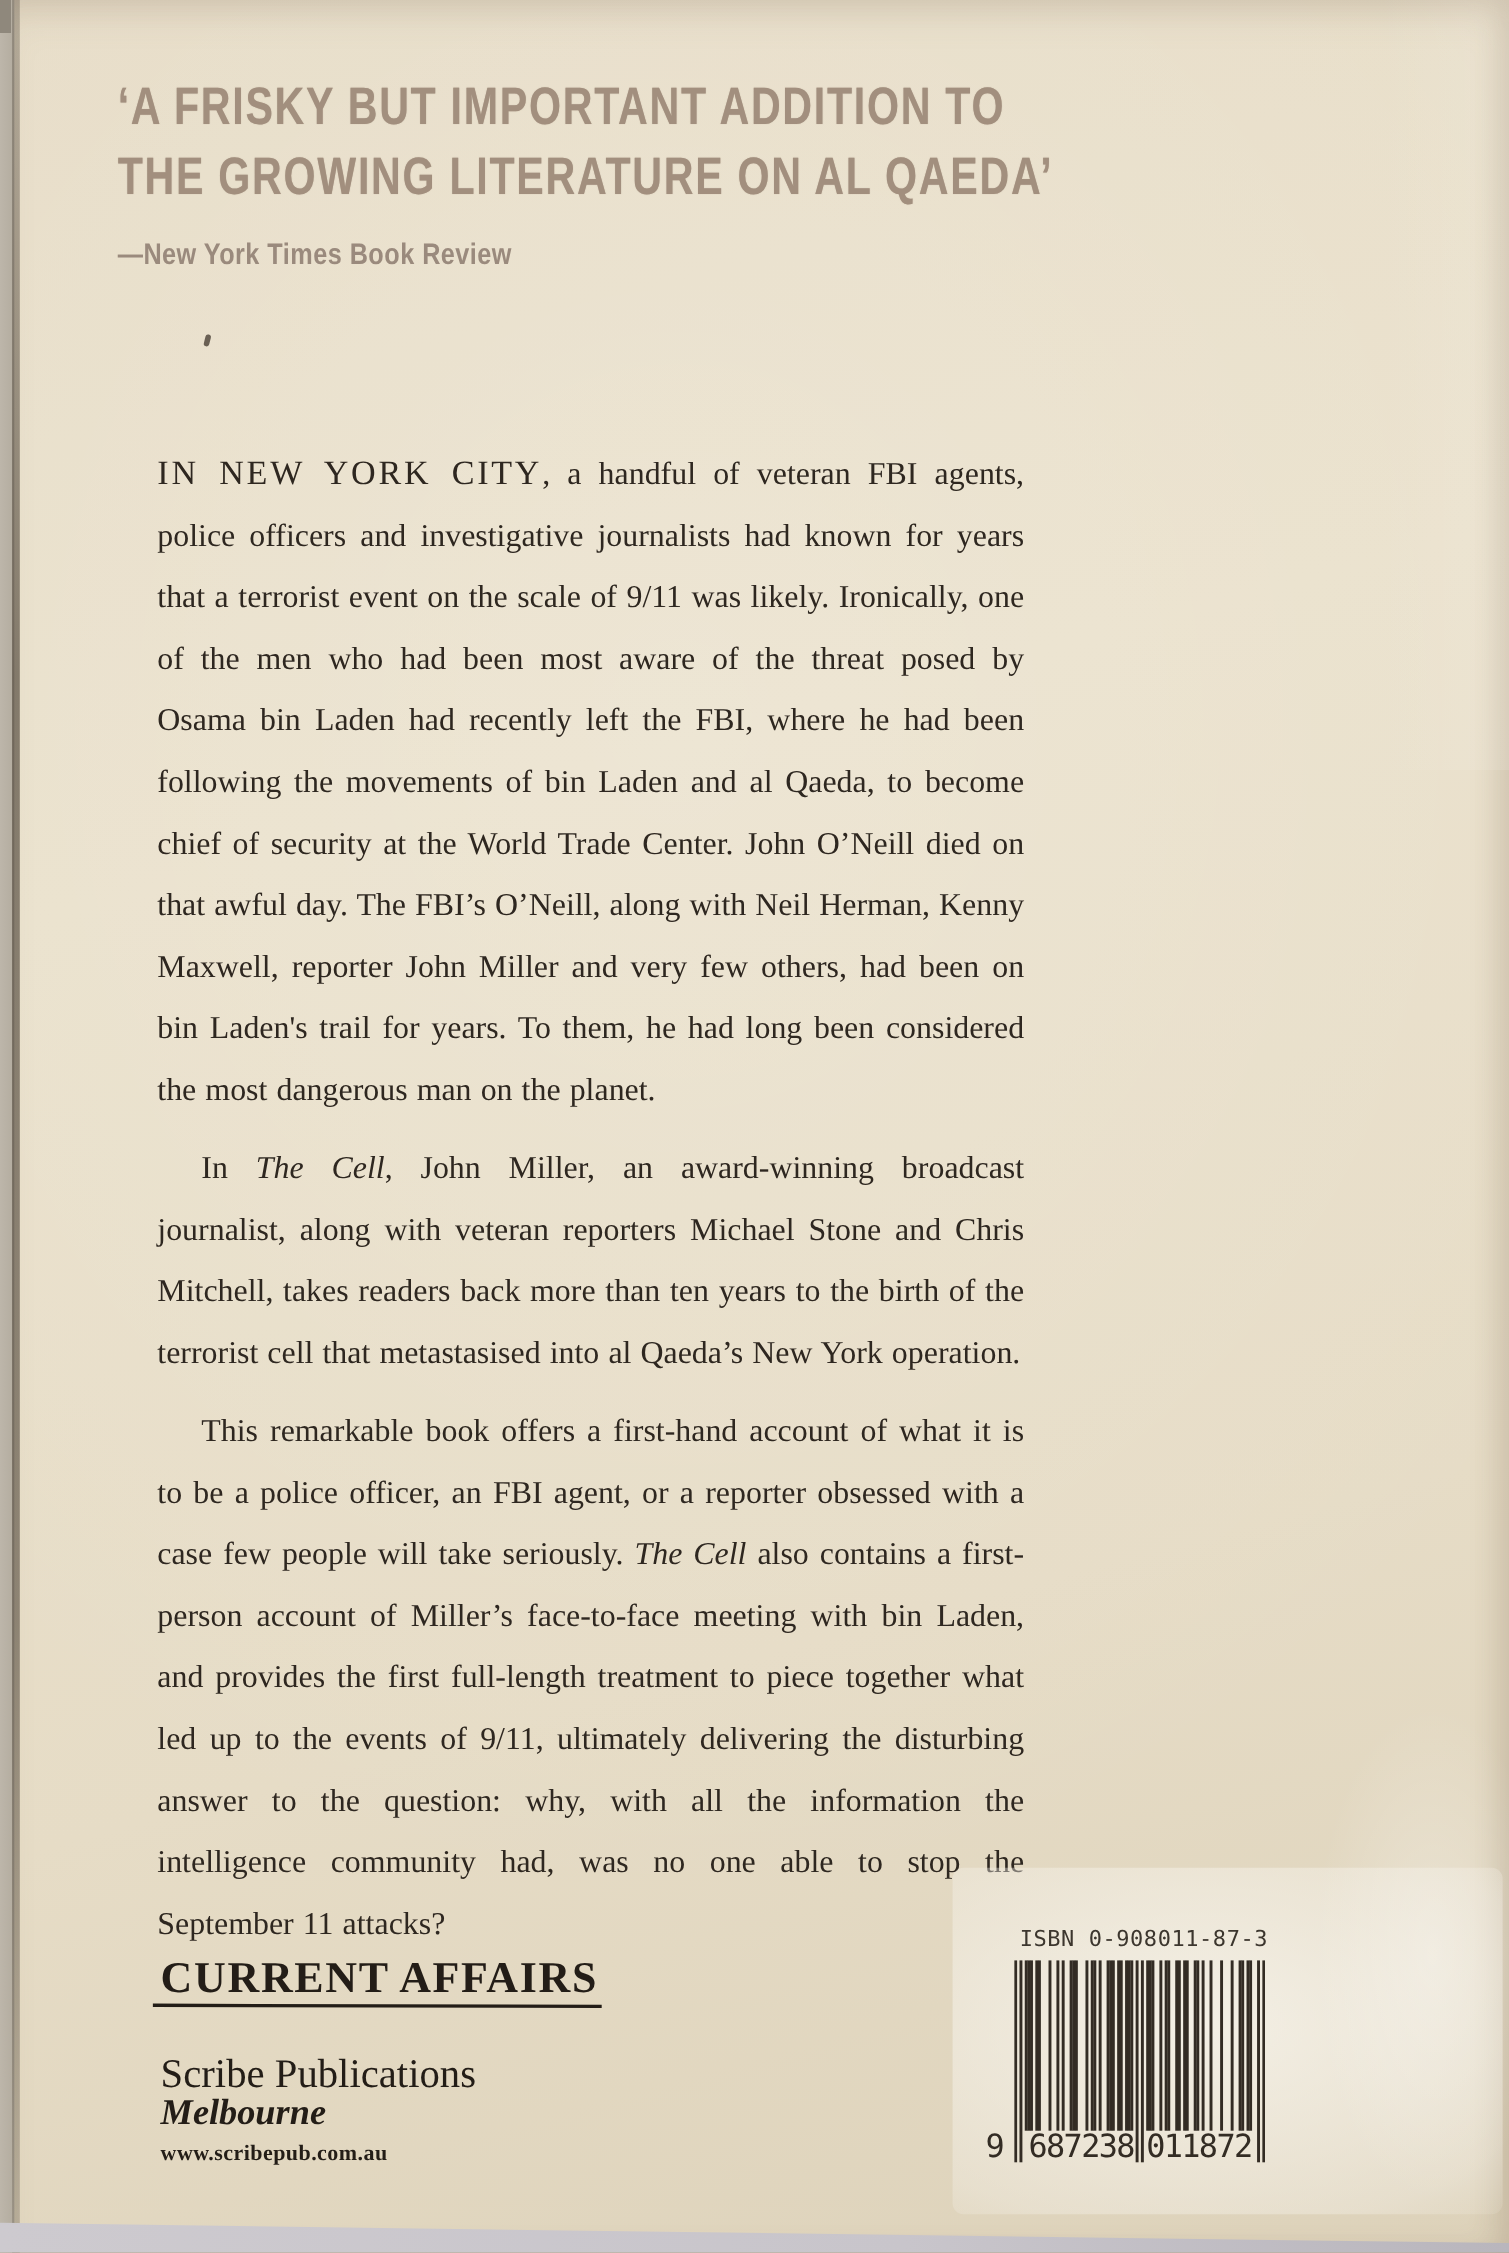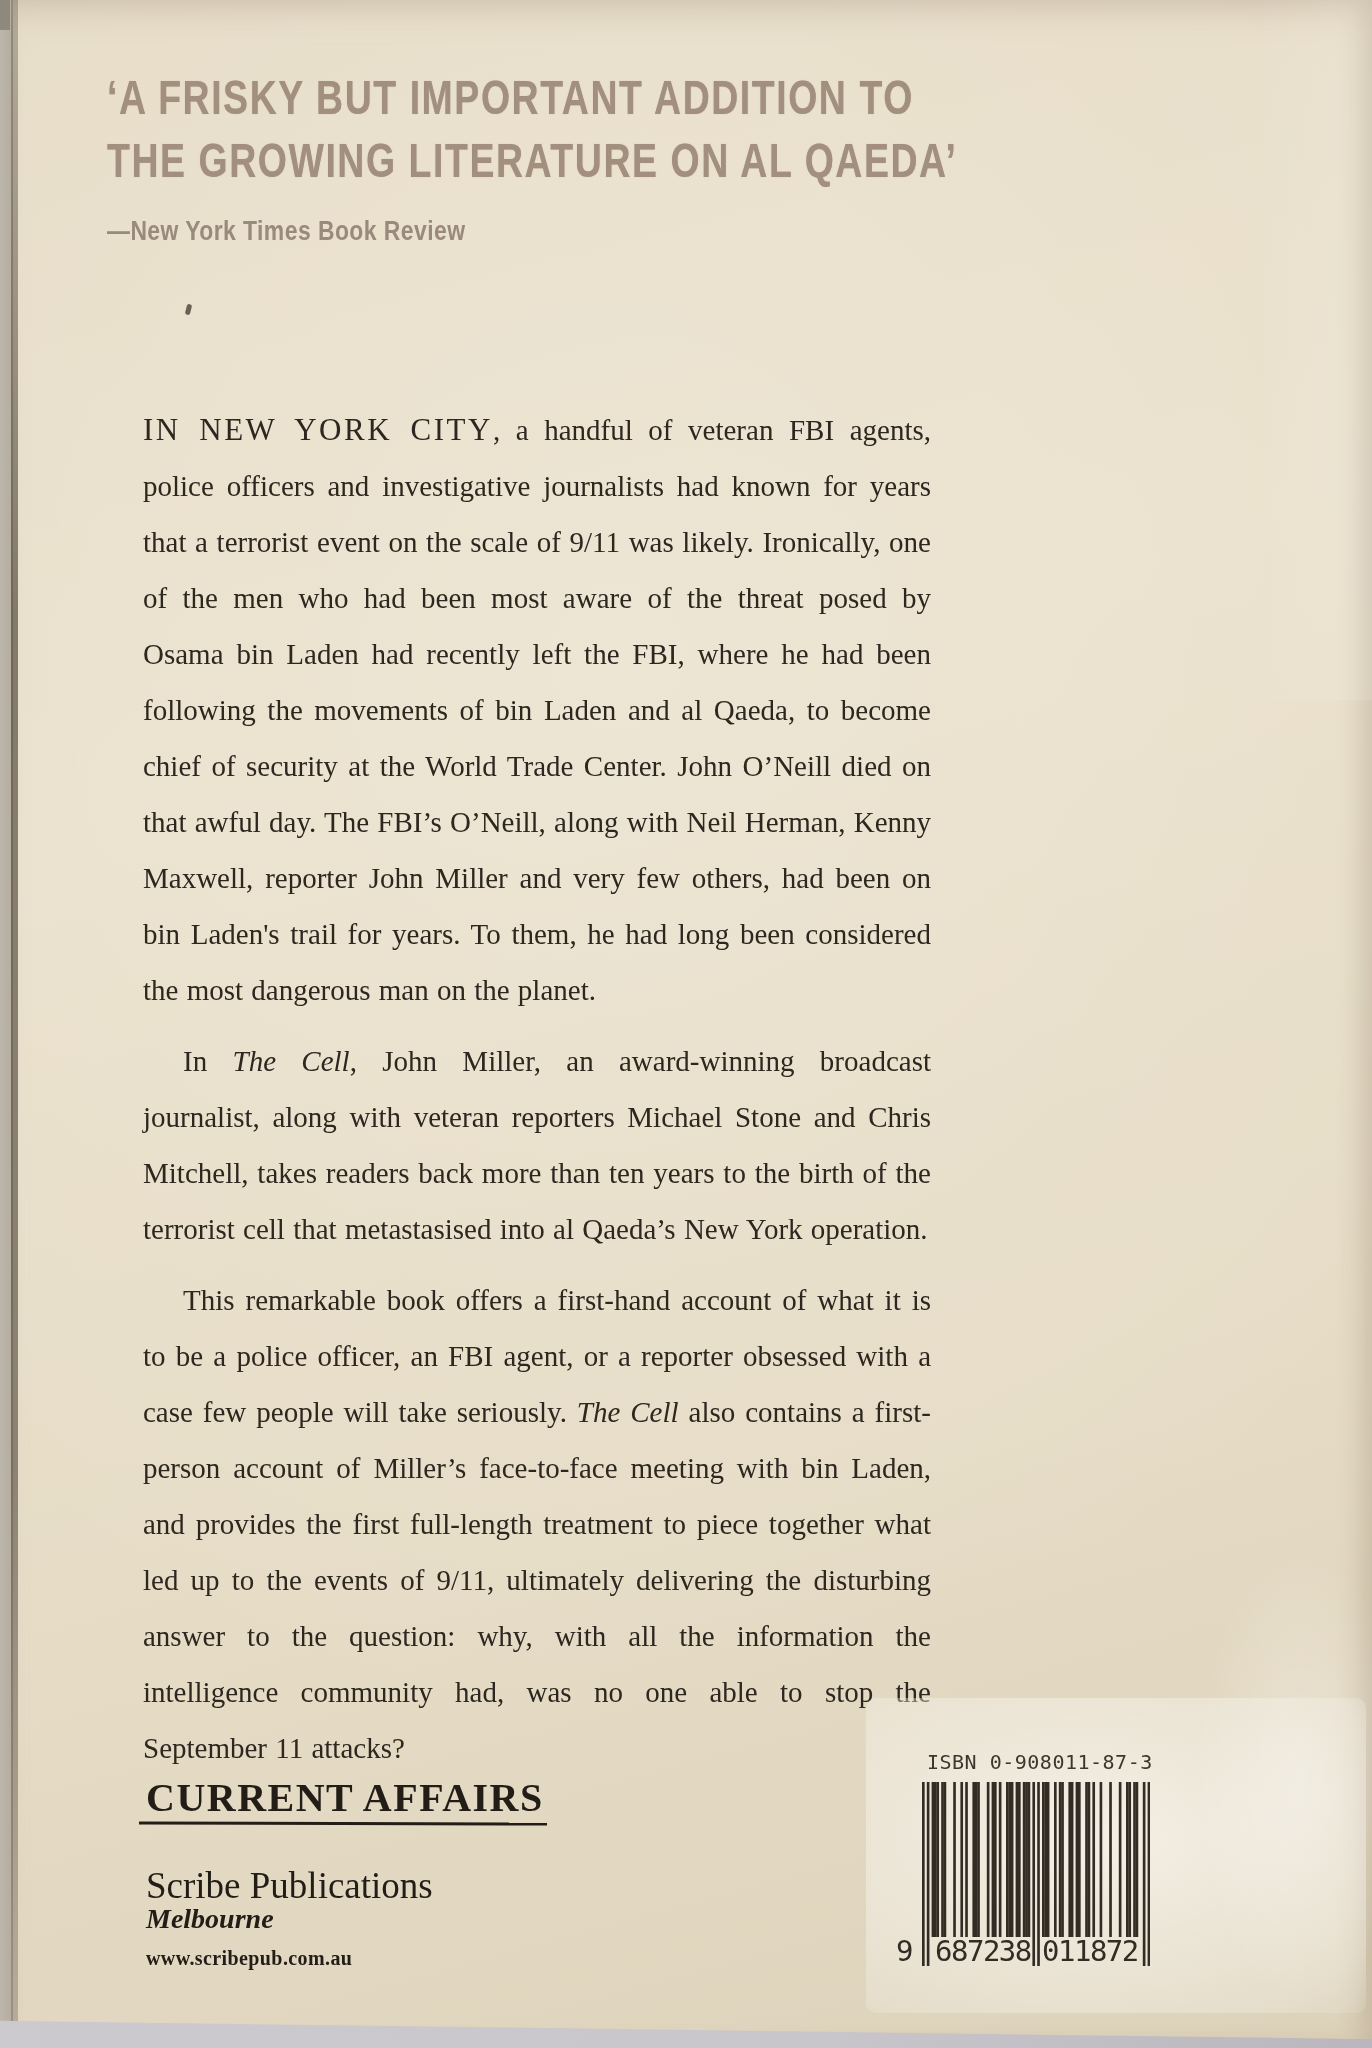--- a/index.html
+++ b/index.html
@@ -60,21 +60,21 @@
   .category-rule{
     position:absolute;left:139px;top:1822px;width:408px;height:3px;
     background:var(--footer-ink);transform:rotate(.15deg);
   }
   .publisher{
     position:absolute;left:146px;top:1864px;
     font-weight:400;font-size:37px;color:var(--footer-ink);white-space:nowrap;
   }
   .city{
     position:absolute;left:146px;top:1903px;
-    font-weight:700;font-style:italic;font-size:28px;color:var(--footer-ink);
+    font-weight:700;font-style:italic;font-size:33px;color:var(--footer-ink);
   }
   .website{
     position:absolute;left:146px;top:1947px;
     font-weight:700;font-size:20px;letter-spacing:.4px;color:var(--footer-ink);
   }
   
   .isbn-label-area{
     position:absolute;left:866px;top:1698px;width:500px;height:315px;
     background:radial-gradient(ellipse 90% 80% at 45% 45%, rgba(250,248,242,.75), rgba(246,243,236,.35) 75%, rgba(246,243,236,0));
     border-radius:10px;

